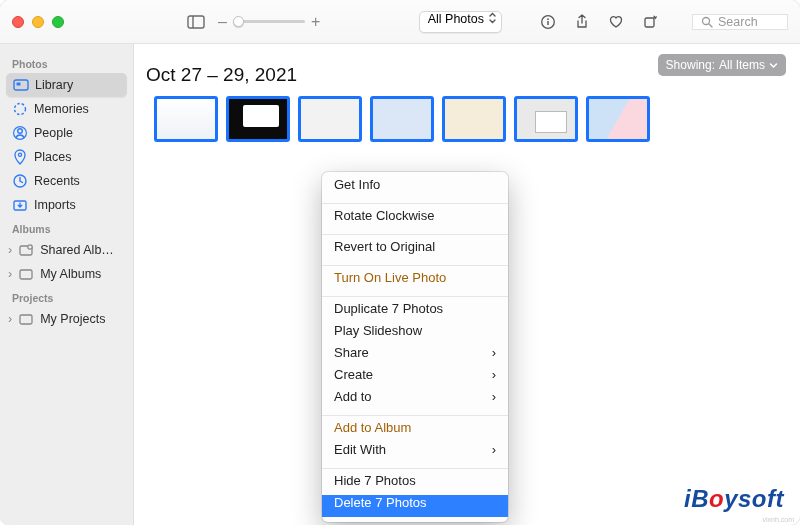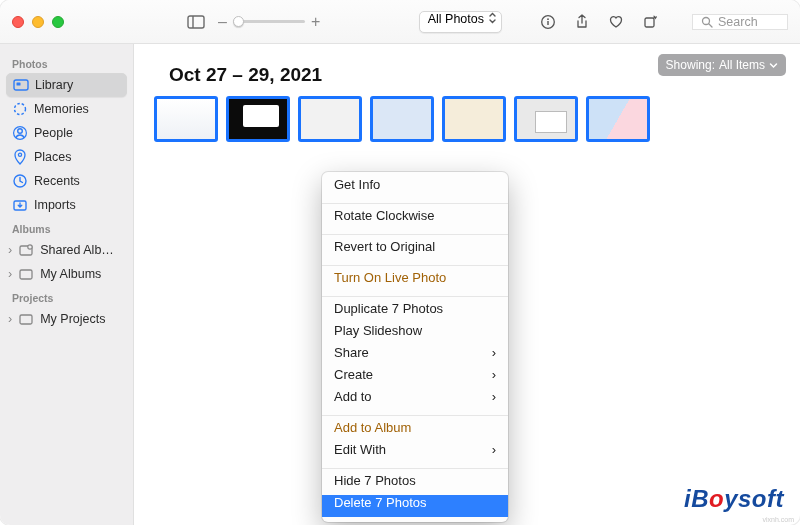--- a/index.html
+++ b/index.html
@@ -24,21 +24,21 @@
 .group-h{font-size:10.5px;text-transform:none;color:#8a8a8a;font-weight:600;padding:6px 6px 3px}
 .s-item{display:flex;align-items:center;gap:6px;height:24px;padding:0 6px;border-radius:5px;color:#2b2b2b;white-space:nowrap;overflow:hidden;text-overflow:ellipsis}
 .s-item.sel{background:#d6d6d7}
 .s-item .ic{width:16px;height:16px;display:flex;align-items:center;justify-content:center;color:#2e7cf6}
 .s-item.sub{padding-left:2px}
 .disc{color:#878787}
 .content{flex:1;position:relative;display:flex;flex-direction:column;min-width:0}
 .badge-row{position:absolute;right:14px;top:10px}
 .badge{background:#a7a7a9;color:#fff;font-size:12px;padding:4px 8px;border-radius:5px;display:flex;align-items:center;gap:4px}
 .badge b{font-weight:400}
-.date-h{font-size:19px;font-weight:700;padding:20px 35px 10px;color:#111}
+.date-h{font-size:19px;font-weight:400;padding:20px 12px 10px;color:#111}
 .thumbs{display:flex;gap:8px;padding:0 20px;align-items:flex-start}
 .thumb{width:64px;height:46px;border:3px solid #1a73ff;border-radius:3px;background:#f3f5f9;overflow:hidden;position:relative}
 .thumb.no1{background:linear-gradient(#fff,#eef1f6)}
 .thumb.no2{background:#0b0b0b}
 .thumb.no2::after{content:"";position:absolute;left:14px;top:6px;width:36px;height:22px;background:#fff;border-radius:2px}
 .thumb.no3{background:#f2f2f2}
 .thumb.no4{background:#dbe7f6}
 .thumb.no5{background:#f5edda}
 .thumb.no6{background:#e9e9e9}
 .thumb.no6::after{content:"";position:absolute;left:18px;top:12px;width:30px;height:20px;background:#fff;border:1px solid #bbb}

